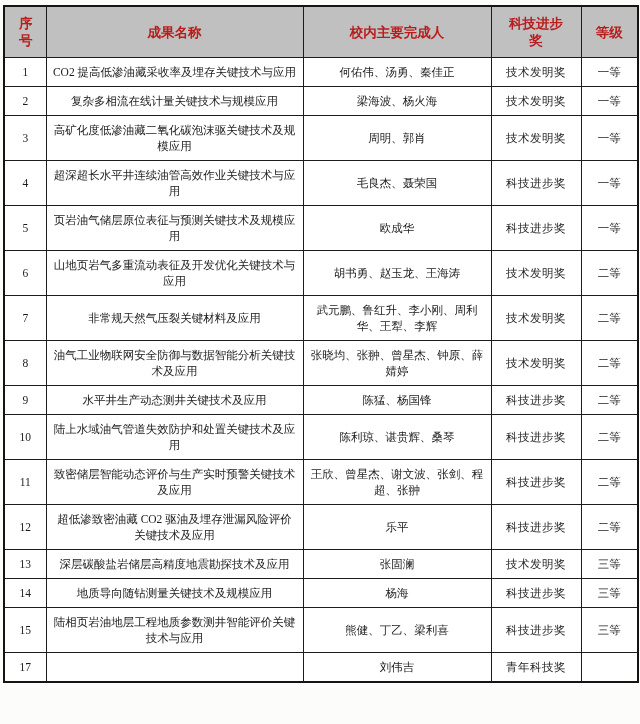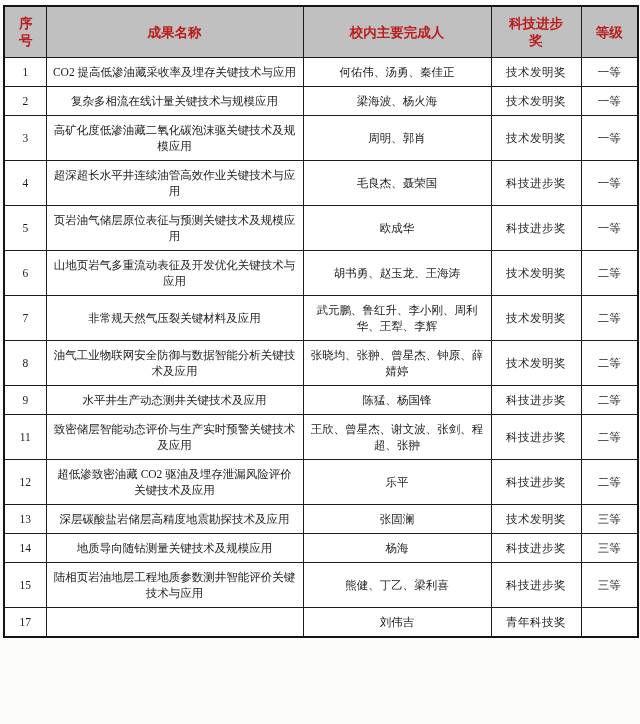--- a/index.html
+++ b/index.html
@@ -128,20 +128,27 @@
           <td class="col-grade">二等</td>
         </tr>
         <tr>
           <td class="col-index">9</td>
           <td class="col-name">水平井生产动态测井关键技术及应用</td>
           <td class="col-people">陈猛、杨国锋</td>
           <td class="col-award">科技进步奖</td>
           <td class="col-grade">二等</td>
         </tr>
         <tr>
+          <td class="col-index">10</td>
+          <td class="col-name">陆上水域油气管道失效防护和处置关键技术及应用</td>
+          <td class="col-people">陈利琼、谌贵辉、桑琴</td>
+          <td class="col-award">科技进步奖</td>
+          <td class="col-grade">二等</td>
+        </tr>
+        <tr>
           <td class="col-index">11</td>
           <td class="col-name">致密储层智能动态评价与生产实时预警关键技术及应用</td>
           <td class="col-people">王欣、曾星杰、谢文波、张剑、程超、张翀</td>
           <td class="col-award">科技进步奖</td>
           <td class="col-grade">二等</td>
         </tr>
         <tr>
           <td class="col-index">12</td>
           <td class="col-name">超低渗致密油藏 CO2 驱油及埋存泄漏风险评价关键技术及应用</td>
           <td class="col-people">乐平</td>

